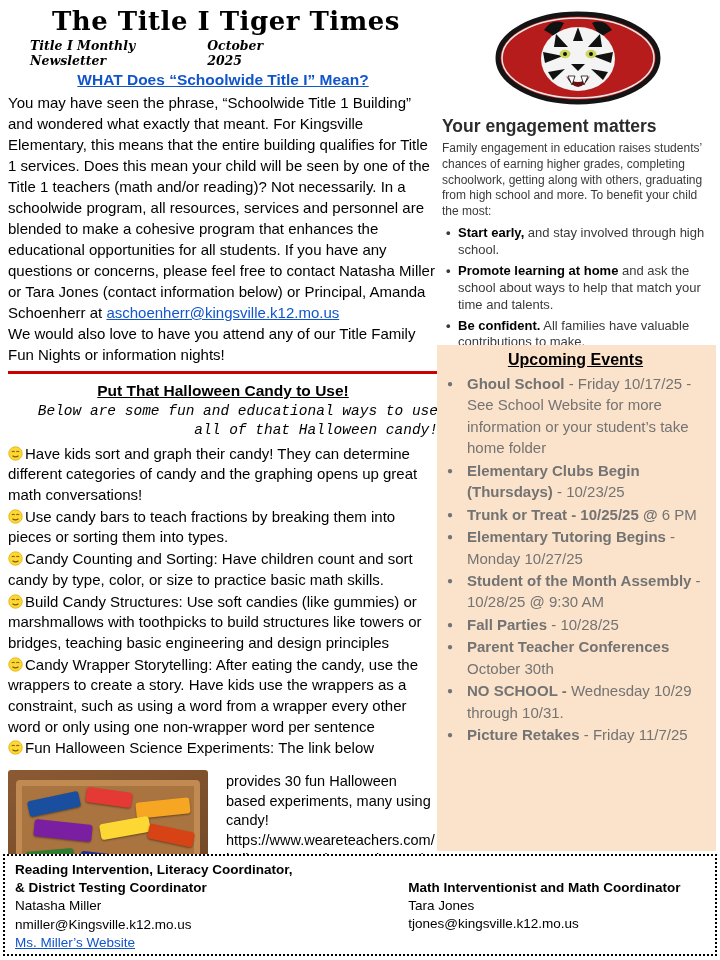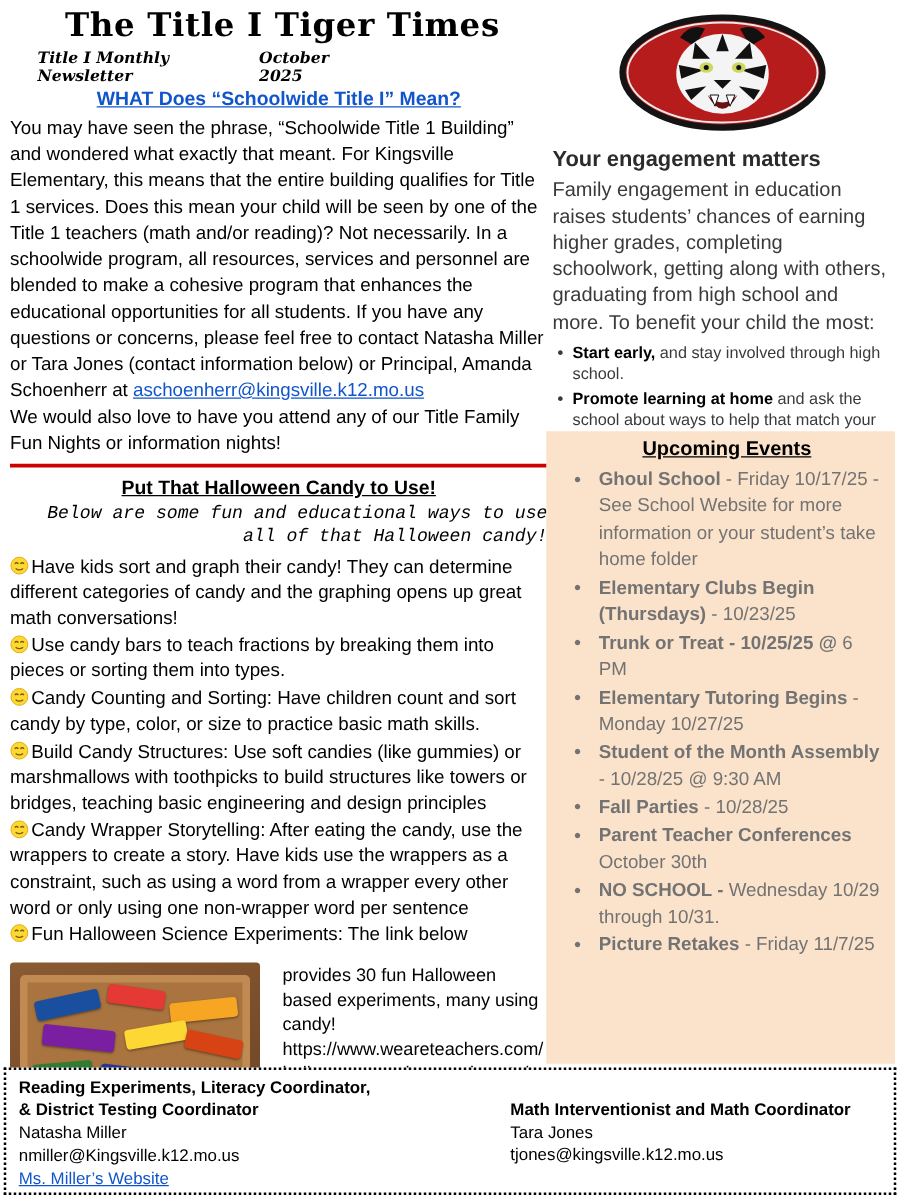--- a/index.html
+++ b/index.html
@@ -76,29 +76,29 @@
   .candy-caption .cap-line { word-break: normal; }
 
   
   .right-col { position: absolute; left: 440px; top: 10px; width: 276px; }
   .logo-wrap { text-align: center; margin-bottom: 6px; }
 
   .engagement { color: #3a3a3a; padding: 0 2px; }
   .engagement h2 {
     font-size: 17.5px; margin: 2px 0 4px 0; color: #2b2b2b; font-weight: 700;
   }
-  .engagement .eng-intro { font-size: 16px; line-height: 1.32; margin: 0 0 5px 0; }
+  .engagement .eng-intro { font-size: 12px; line-height: 1.32; margin: 0 0 5px 0; }
   .eng-list { margin: 0; padding: 0; list-style: none; }
   .eng-list li { position: relative; padding-left: 16px; font-size: 13px; line-height: 1.3; margin-bottom: 4px; }
   .eng-list li::before { content: "•"; position: absolute; left: 4px; top: 0; font-weight: 700; }
   .eng-list b { color: #000000; }
 
   .events-box {
     position: absolute; left: 437px; top: 345px; width: 279px; height: 506px;
-    background: #fbe3cb; padding: 6px 8px 6px 18px;
+    background: #fbe3cb; padding: 6px 8px 6px 6px;
   }
   .events-box h2 {
     text-align: center; font-size: 16px; margin: 0 0 4px 0;
     text-decoration: underline; font-weight: 700; color: #000;
   }
   .events-list { margin: 0; padding: 0; list-style: none; }
   .events-list li {
     position: relative; padding-left: 24px;
     font-size: 15px; line-height: 1.43; margin-bottom: 1px; color: #737373;
   }
@@ -250,21 +250,21 @@
       <li><b>Student of the Month Assembly</b><span> - 10/28/25 @ 9:30 AM</span></li>
       <li><b>Fall Parties</b><span> - 10/28/25</span></li>
       <li><b>Parent Teacher Conferences</b><span> October 30th</span></li>
       <li><b>NO SCHOOL - </b><span> Wednesday 10/29 through 10/31.</span></li>
       <li><b>Picture Retakes</b><span> - Friday 11/7/25</span></li>
     </ul>
   </div>
 
   <div class="footer">
     <div class="f-left">
-      <div class="f-bold">Reading Experiments, Literacy Coordinator,</div>
+      <div class="f-bold">Reading Intervention, Literacy Coordinator,</div>
       <div class="f-bold">&amp; District Testing Coordinator</div>
       <div>Natasha  Miller</div>
       <div>nmiller@Kingsville.k12.mo.us</div>
       <div><a class="link-blue">Ms. Miller’s Website</a></div>
     </div>
     <div class="f-right">
       <div class="f-bold">Math Interventionist and Math Coordinator</div>
       <div>Tara Jones</div>
       <div>tjones@kingsville.k12.mo.us</div>
     </div>

